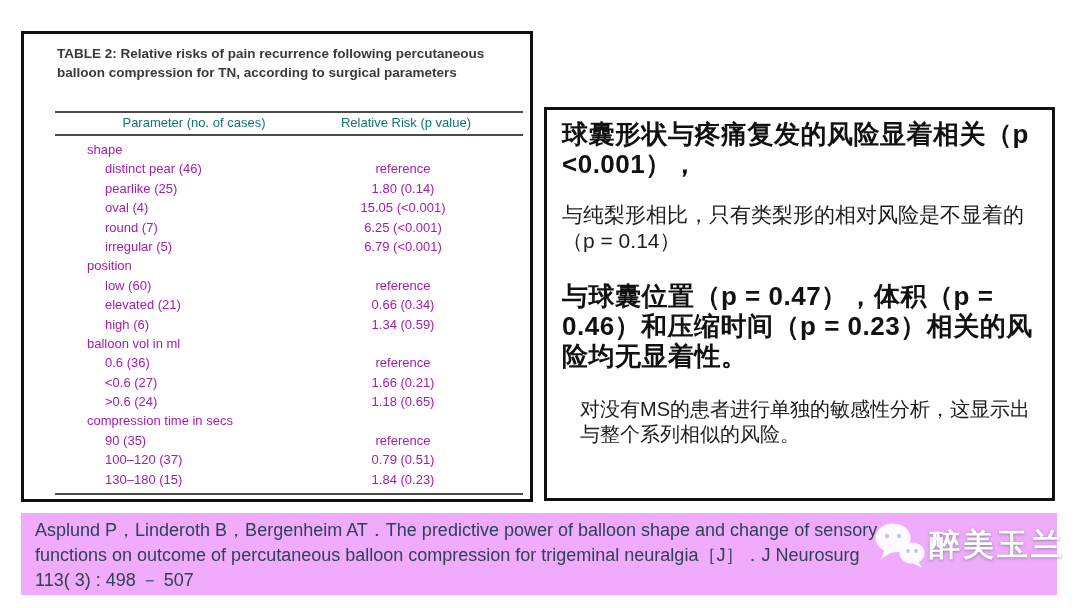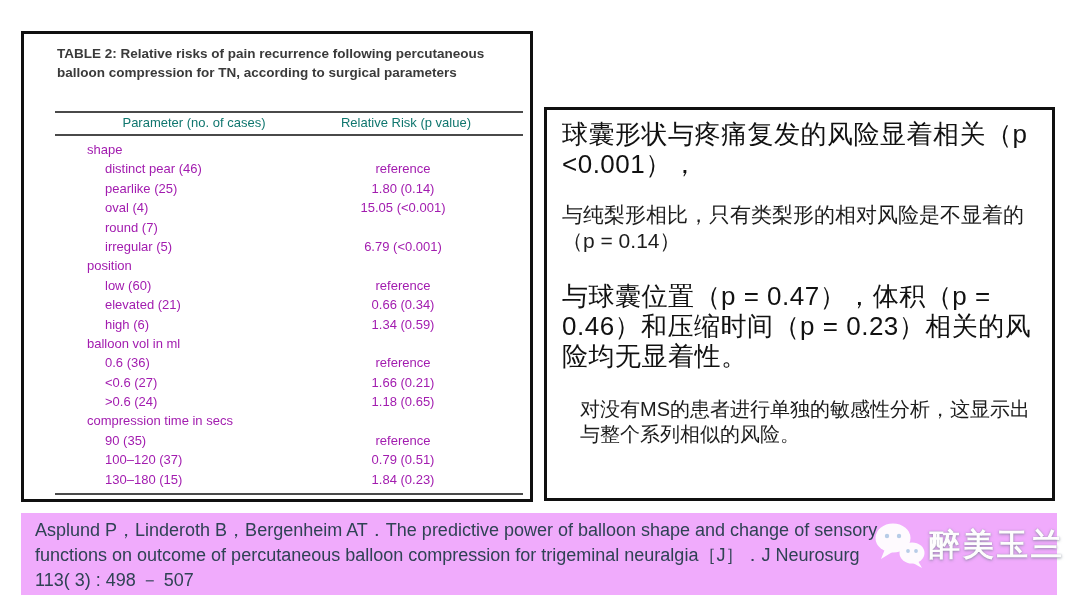--- a/index.html
+++ b/index.html
@@ -25,21 +25,21 @@
   .col-param { position:absolute; left:60px; width:220px; text-align:center; }
   .col-risk  { position:absolute; left:272px; width:220px; text-align:center; }
   .tbl-body { position:absolute; top:106px; left:0; width:505px; }
   .trow { position:relative; height:19.4px; font-size:13px; color:#a21caf; }
   .trow .param { position:absolute; left:81px; top:2px; white-space:nowrap; }
   .trow.group .param { left:63px; }
   .trow .value { position:absolute; left:269px; top:2px; width:220px; text-align:center; white-space:nowrap; }
   
   #notes-panel { left:544px; top:107px; width:511px; height:394px; padding:8px 15px; line-break:strict; }
   .note { color:#111111; }
-  .note.headline { font-size:26px; font-weight:normal; line-height:30px; letter-spacing:0.5px; }
+  .note.headline { font-size:26px; font-weight:bold; line-height:30px; letter-spacing:0.5px; }
   .note.body { font-size:21px; font-weight:normal; line-height:26px; color:#1c1c1c; }
   .note:nth-child(1) { margin-top:1px; }
   .note:nth-child(2) { margin-top:23px; }
   .note:nth-child(3) { margin-top:27px; }
   .note:nth-child(4) { margin-top:26px; font-size:20px; line-height:25px;margin-left:18px; }
   
   #citation-bar {
     position:absolute; left:21px; top:513px; width:1036px; height:82px;
     background:#f0abfc; color:#2f4254; box-sizing:border-box; padding:5px 14px;
   }
@@ -78,20 +78,21 @@
         <div class="trow item">
           <span class="param">pearlike (25)</span>
           <span class="value">1.80 (0.14)</span>
         </div>
         <div class="trow item">
           <span class="param">oval (4)</span>
           <span class="value">15.05 (&lt;0.001)</span>
         </div>
         <div class="trow item">
           <span class="param">round (7)</span>
+          <span class="value">6.25 (&lt;0.001)</span>
         </div>
         <div class="trow item">
           <span class="param">irregular (5)</span>
           <span class="value">6.79 (&lt;0.001)</span>
         </div>
         <div class="trow group">
           <span class="param">position</span>
         </div>
         <div class="trow item">
           <span class="param">low (60)</span>

